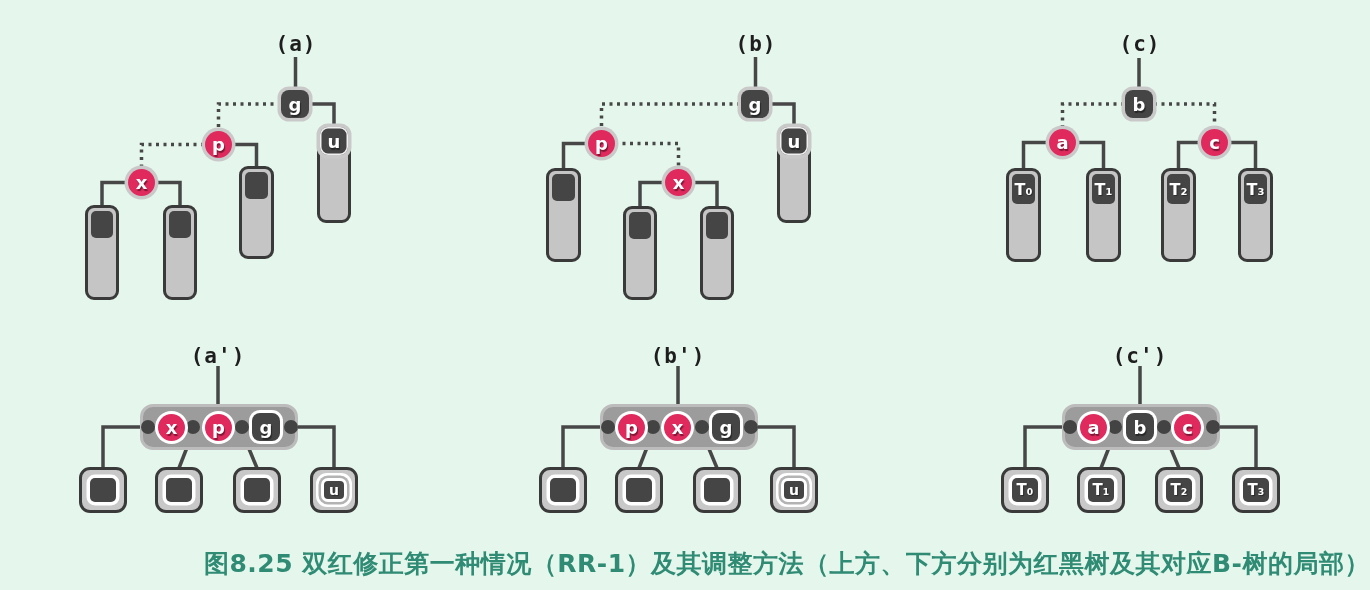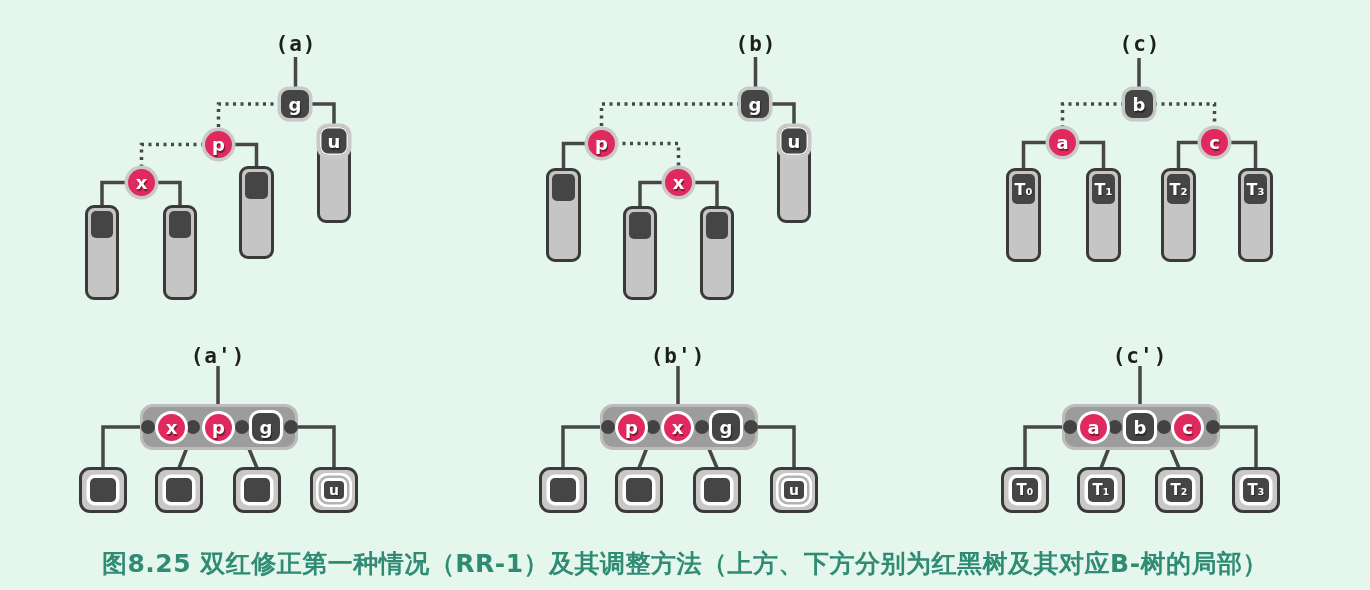--- a/index.html
+++ b/index.html
@@ -95,21 +95,21 @@
     display:flex;align-items:center;justify-content:center;
     color:#fff;font-weight:bold;font-size:15px;
     text-shadow:1px 1px 1px rgba(0,0,0,.4);
   }
   .bchild.ringed .core{
     width:20px;height:18px;border-radius:4px;font-size:14px;
     box-shadow:0 0 0 3px #fff,0 0 0 5.5px #b3b3b3,0 0 0 8px #fff;
   }
 
   .caption{
-    position:absolute;left:0;right:0;top:547px;z-index:3;text-align:center;
+    position:absolute;left:0;right:0;top:547px;z-index:3;text-align:right;
     font-weight:bold;font-size:25px;color:var(--caption);letter-spacing:.5px;
     font-family:"DejaVu Sans",sans-serif;
   }
 </style>
 </head>
 <body>
 
 <div class="stage">
 
   <svg class="wires" width="1370" height="590">

